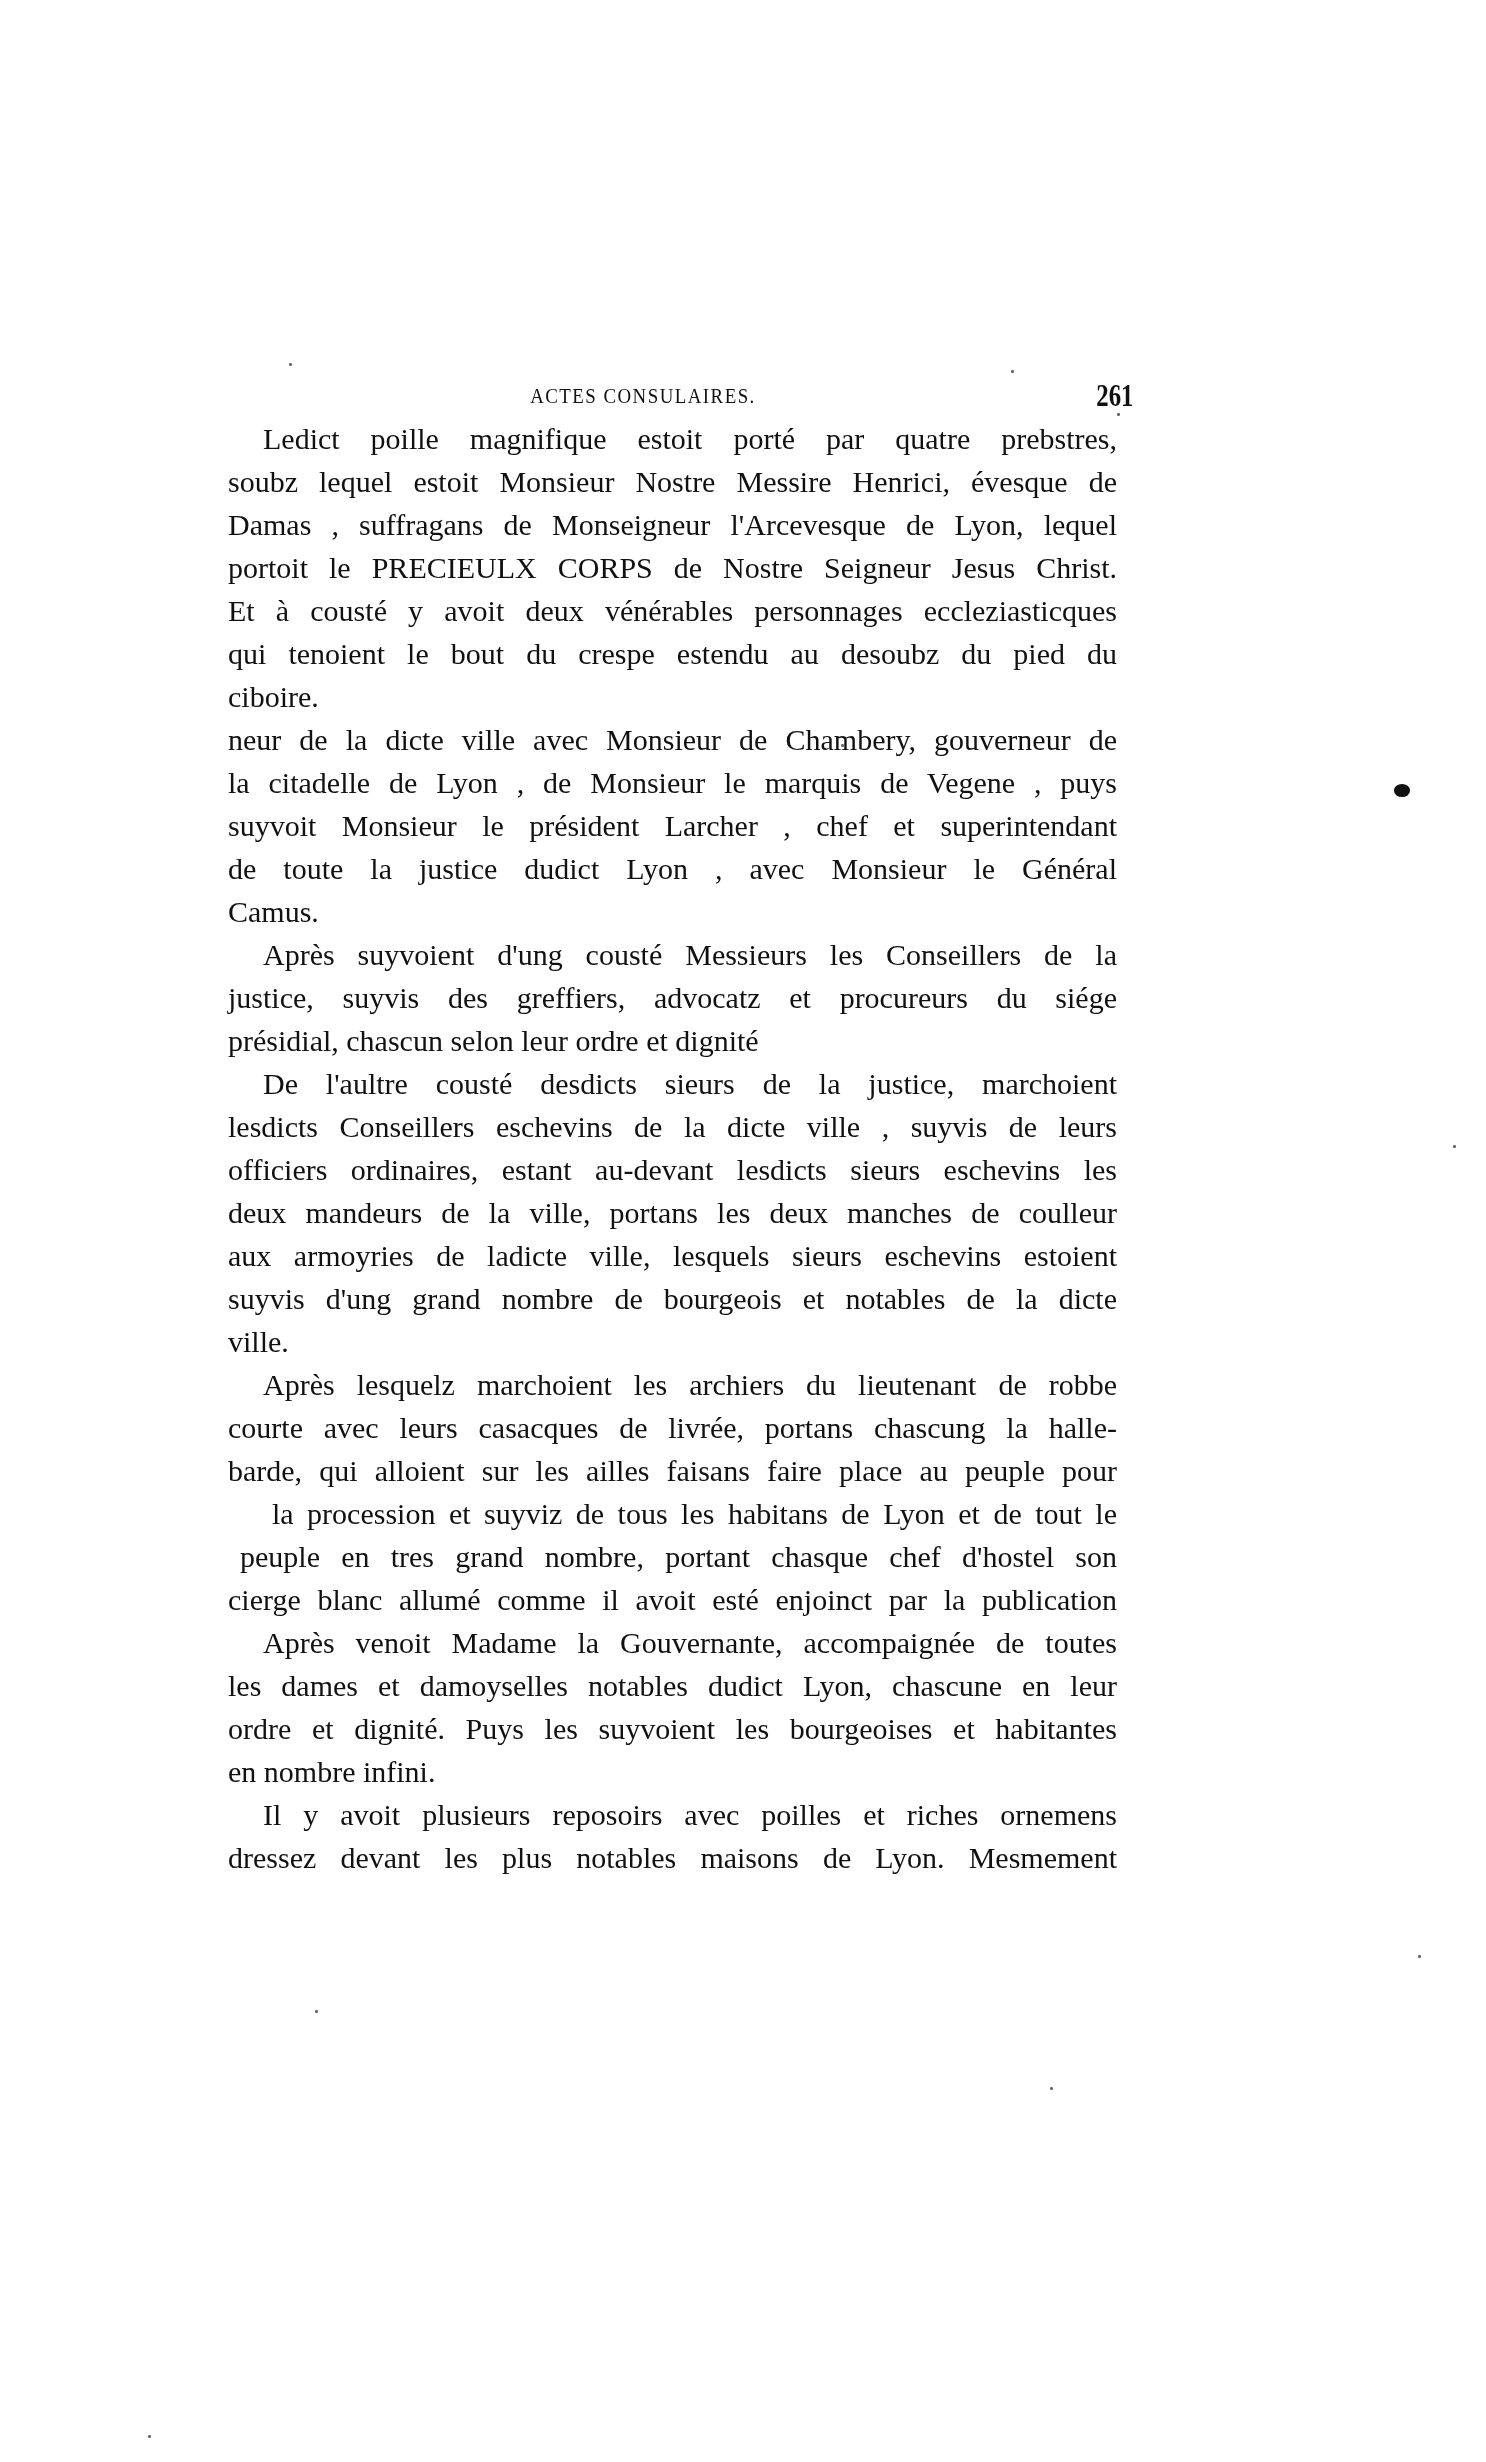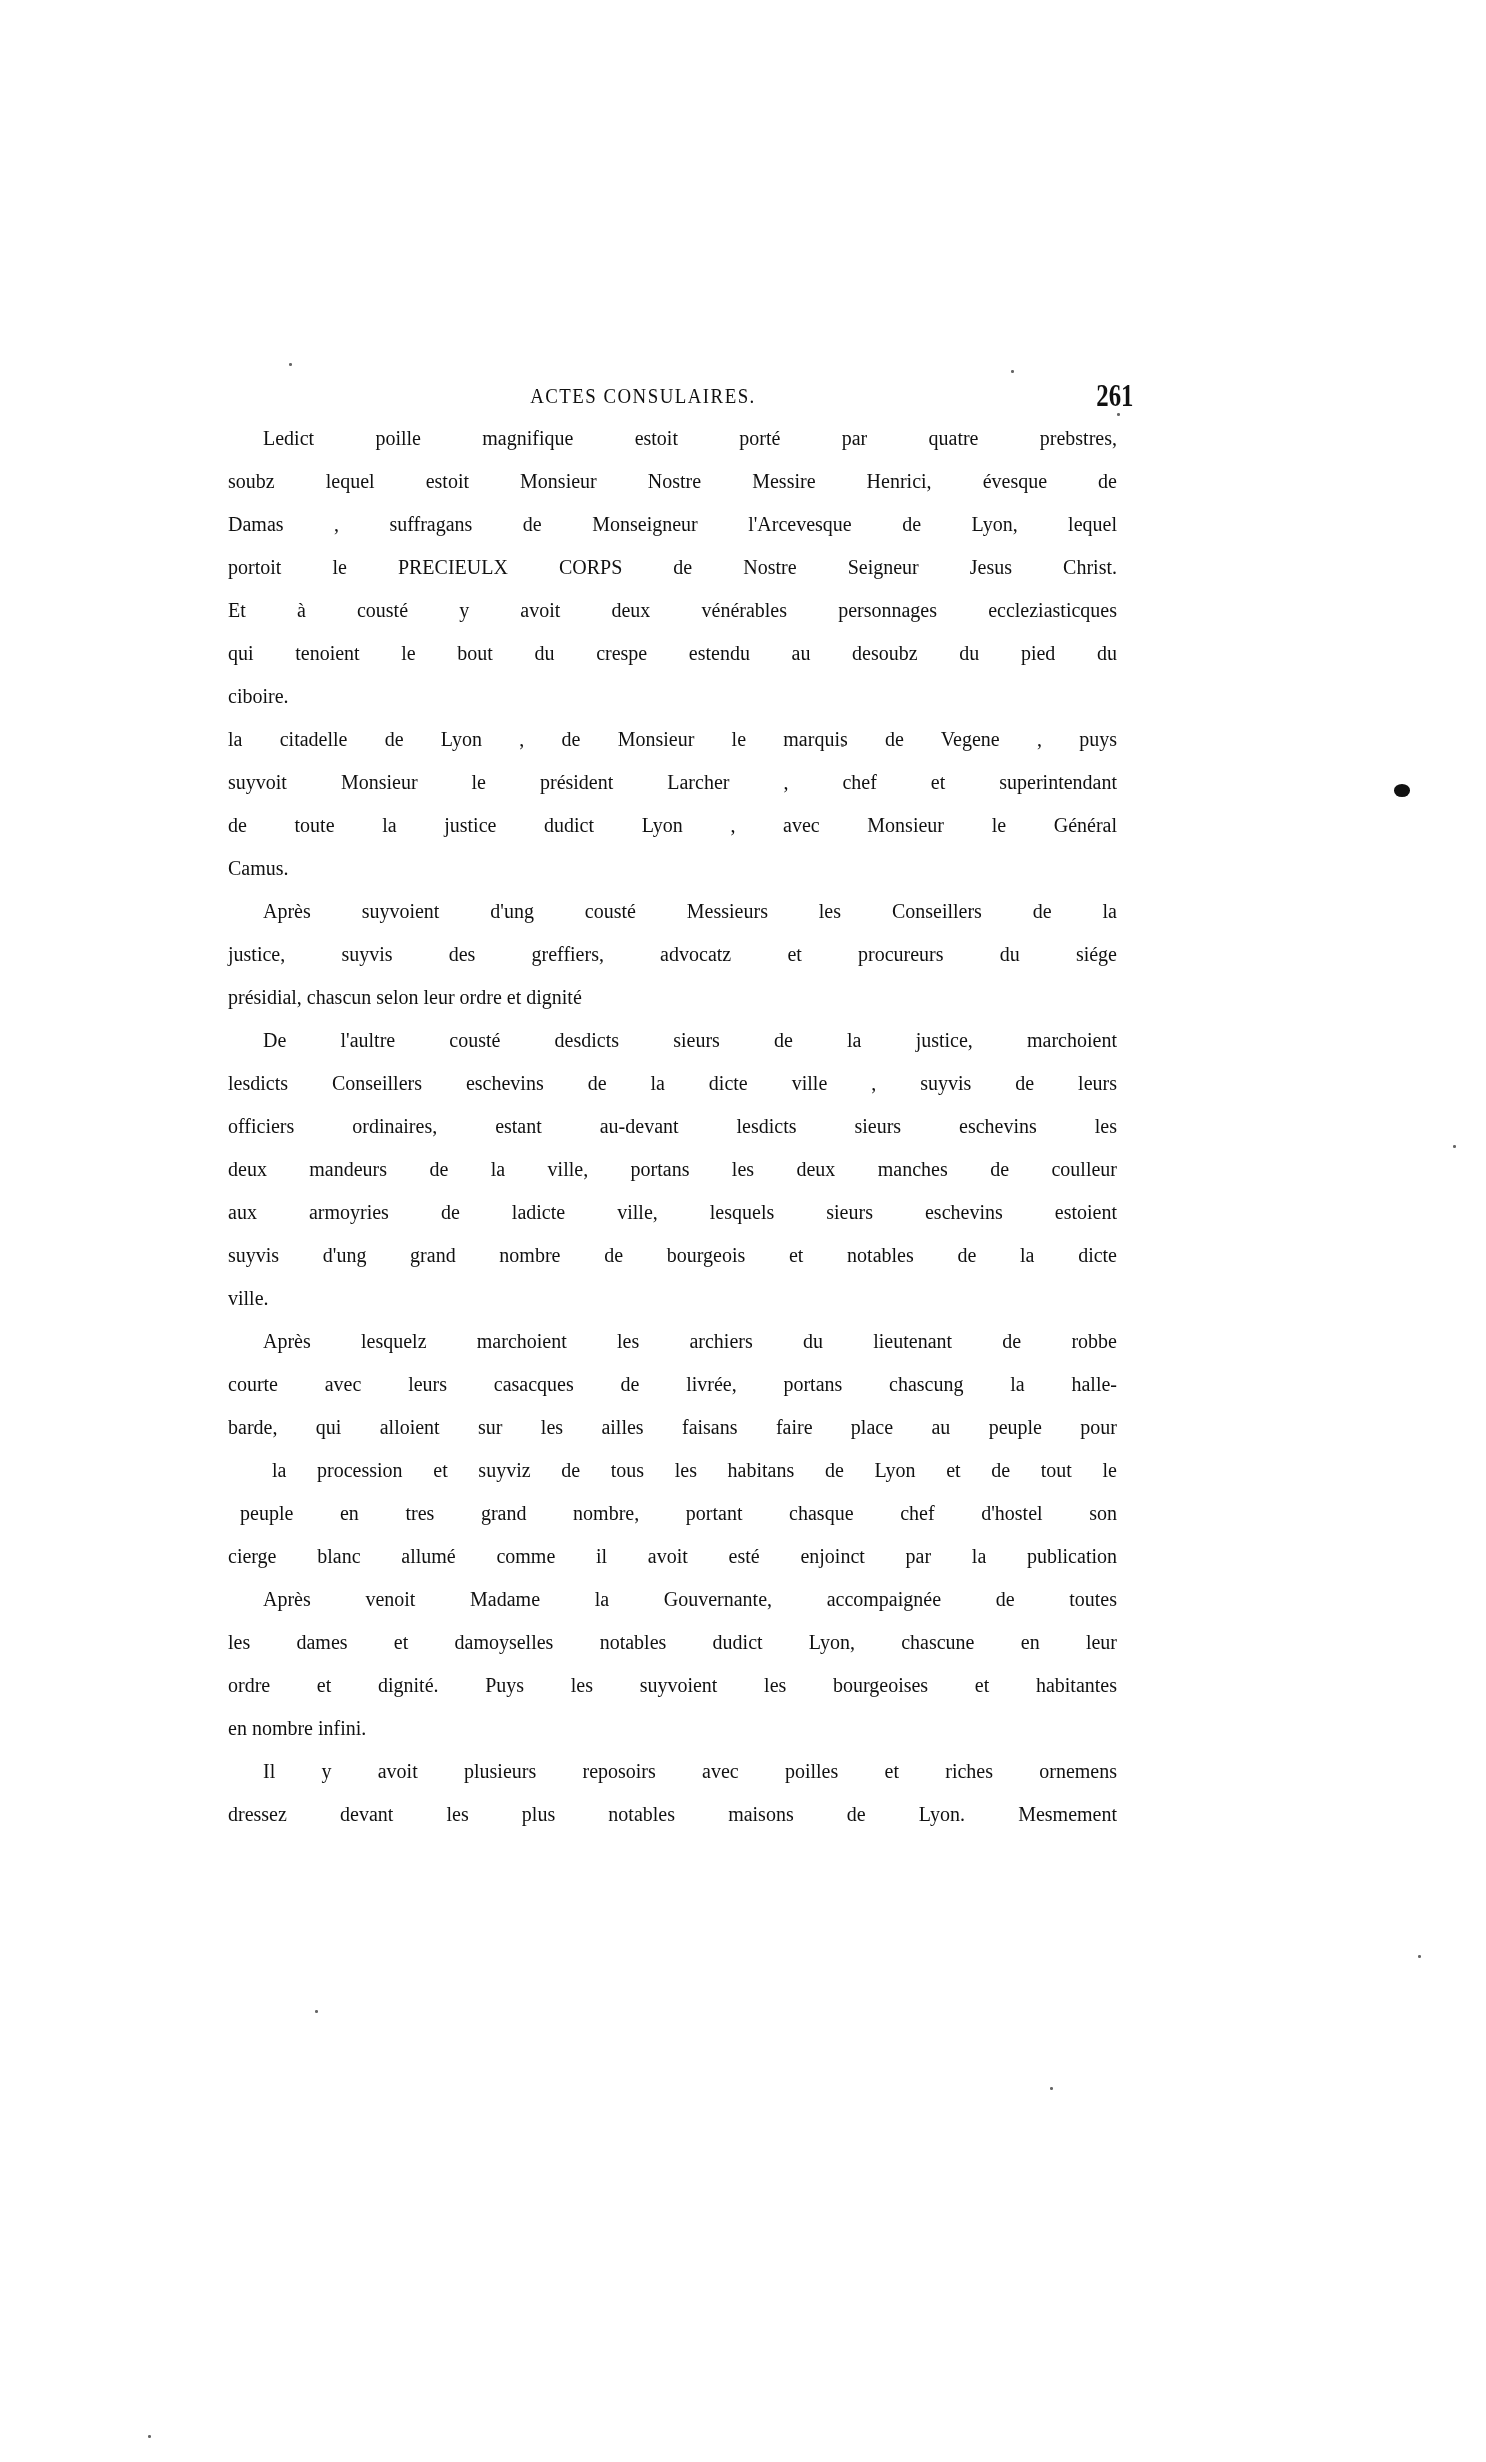--- a/index.html
+++ b/index.html
@@ -52,21 +52,21 @@
   .text-block {
     position: absolute;
     left: 228px;
     top: 417px;
     width: 889px;
   }
   .line {
     display: block;
     height: 43px;
     line-height: 43px;
-    font-size: 20px;
+    font-size: 30px;
     white-space: nowrap;
     text-align: justify;
     text-align-last: justify;
     transform-origin: left center;
   }
   .line.indent {
     padding-left: 35px;
   }
   .line.last {
     text-align-last: left;
@@ -104,20 +104,21 @@
       <span class="line indent" style="display: block;">Ledict poille magnifique estoit porté par quatre prebstres,</span>
       <span class="line" style="display: block;">soubz lequel estoit Monsieur Nostre Messire Henrici, évesque de</span>
       <span class="line" style="display: block;">Damas , suffragans de Monseigneur l'Arcevesque de Lyon, lequel</span>
       <span class="line" style="display: block;">portoit le PRECIEULX CORPS de Nostre Seigneur Jesus Christ.</span>
       <span class="line" style="display: block;">Et à cousté y avoit deux vénérables personnages eccleziasticques</span>
       <span class="line" style="display: block;">qui tenoient le bout du crespe estendu au desoubz du pied du</span>
       <span class="line last" style="display: block;">ciboire.</span>
     </div>
 
     <div>
+      <span class="line" style="display: block;">neur de la dicte ville avec Monsieur de Chambery, gouverneur de</span>
       <span class="line" style="display: block;">la citadelle de Lyon , de Monsieur le marquis de Vegene , puys</span>
       <span class="line" style="display: block;">suyvoit Monsieur le président Larcher , chef et superintendant</span>
       <span class="line" style="display: block;">de toute la justice dudict Lyon , avec Monsieur le Général</span>
       <span class="line last" style="display: block;">Camus.</span>
     </div>
 
     <div>
       <span class="line indent" style="display: block;">Après suyvoient d'ung cousté Messieurs les Conseillers de la</span>
       <span class="line" style="display: block;">justice, suyvis des greffiers, advocatz et procureurs du siége</span>
       <span class="line last" style="display: block;">présidial, chascun selon leur ordre et dignité</span>

